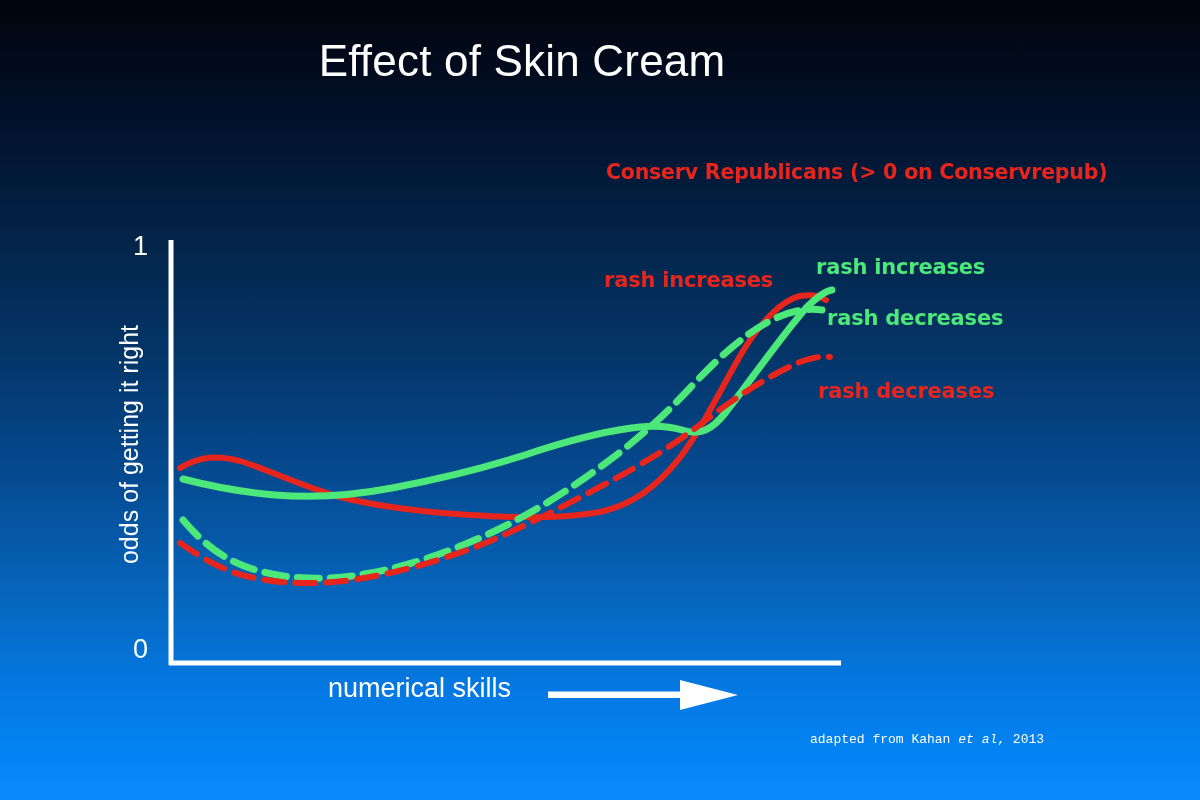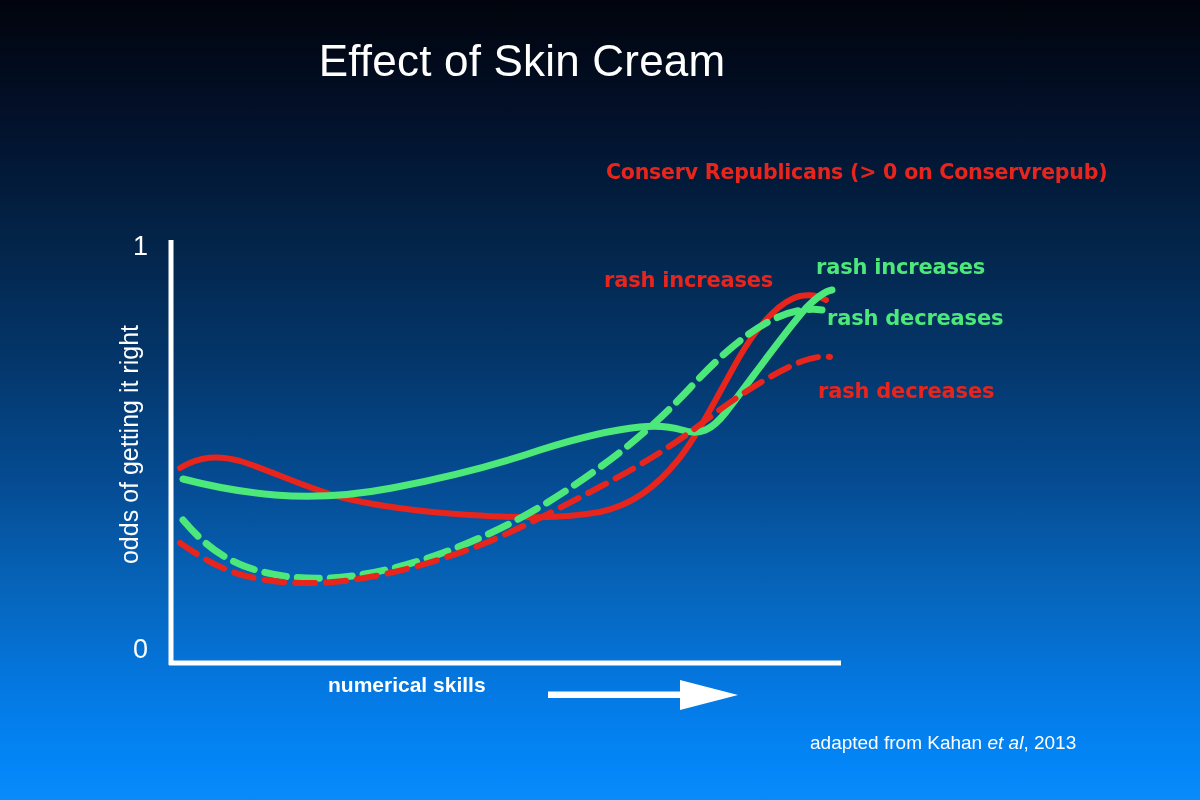--- a/index.html
+++ b/index.html
@@ -94,23 +94,22 @@
     transform-origin: 50% 50%;
     white-space: nowrap;
   }
 
   
   #xlabel {
     position: absolute;
     left: 328px;
     top: 673px;
     color: #ffffff;
-    font-size: 21px;
+    font-size: 27px;
     white-space: nowrap;
-    font-weight: bold;
   }
   #xarrow {
     position: absolute;
     left: 548px;
     top: 678px;
   }
 
   
   .annot {
     position: absolute;
@@ -126,22 +125,23 @@
   #annot-green-inc { left: 816px; top: 255px; }
   #annot-green-dec { left: 827px; top: 306px; }
   #annot-red-dec { left: 818px; top: 379px; }
 
   
   #credit {
     position: absolute;
     left: 810px;
     top: 732px;
     color: #ffffff;
-    font-size: 19px;
+    font-size: 13px;
     white-space: nowrap;
+    font-family: Liberation Mono, monospace;
   }
   #credit i { font-style: italic; }
 </style>
 </head>
 <body>
 
 <div id="slide">
 
   <div id="title">Effect of Skin Cream</div>
 

